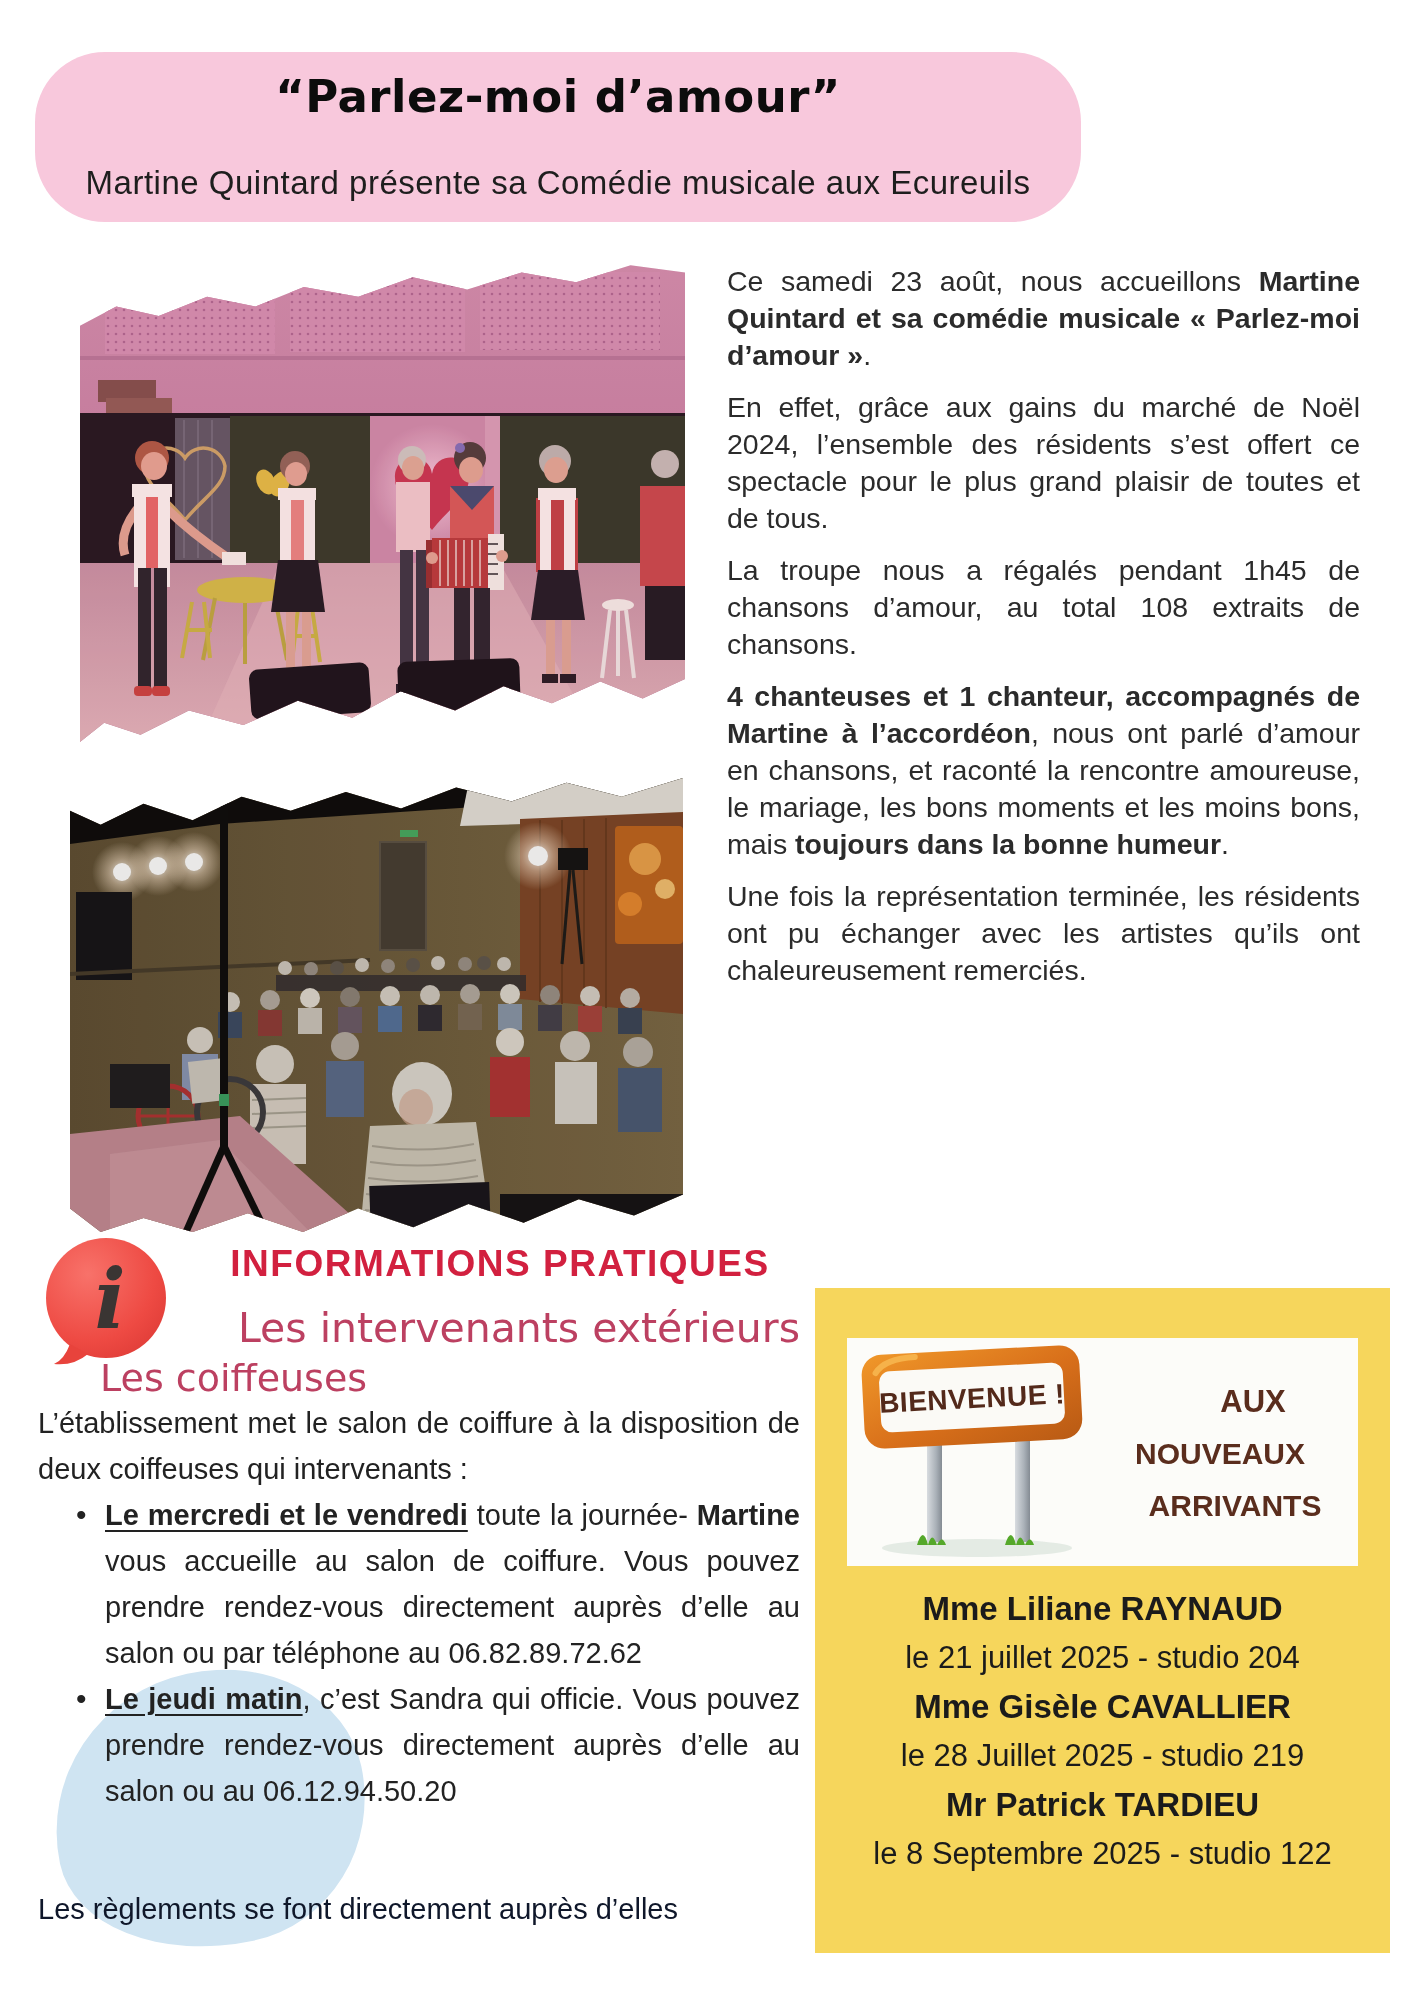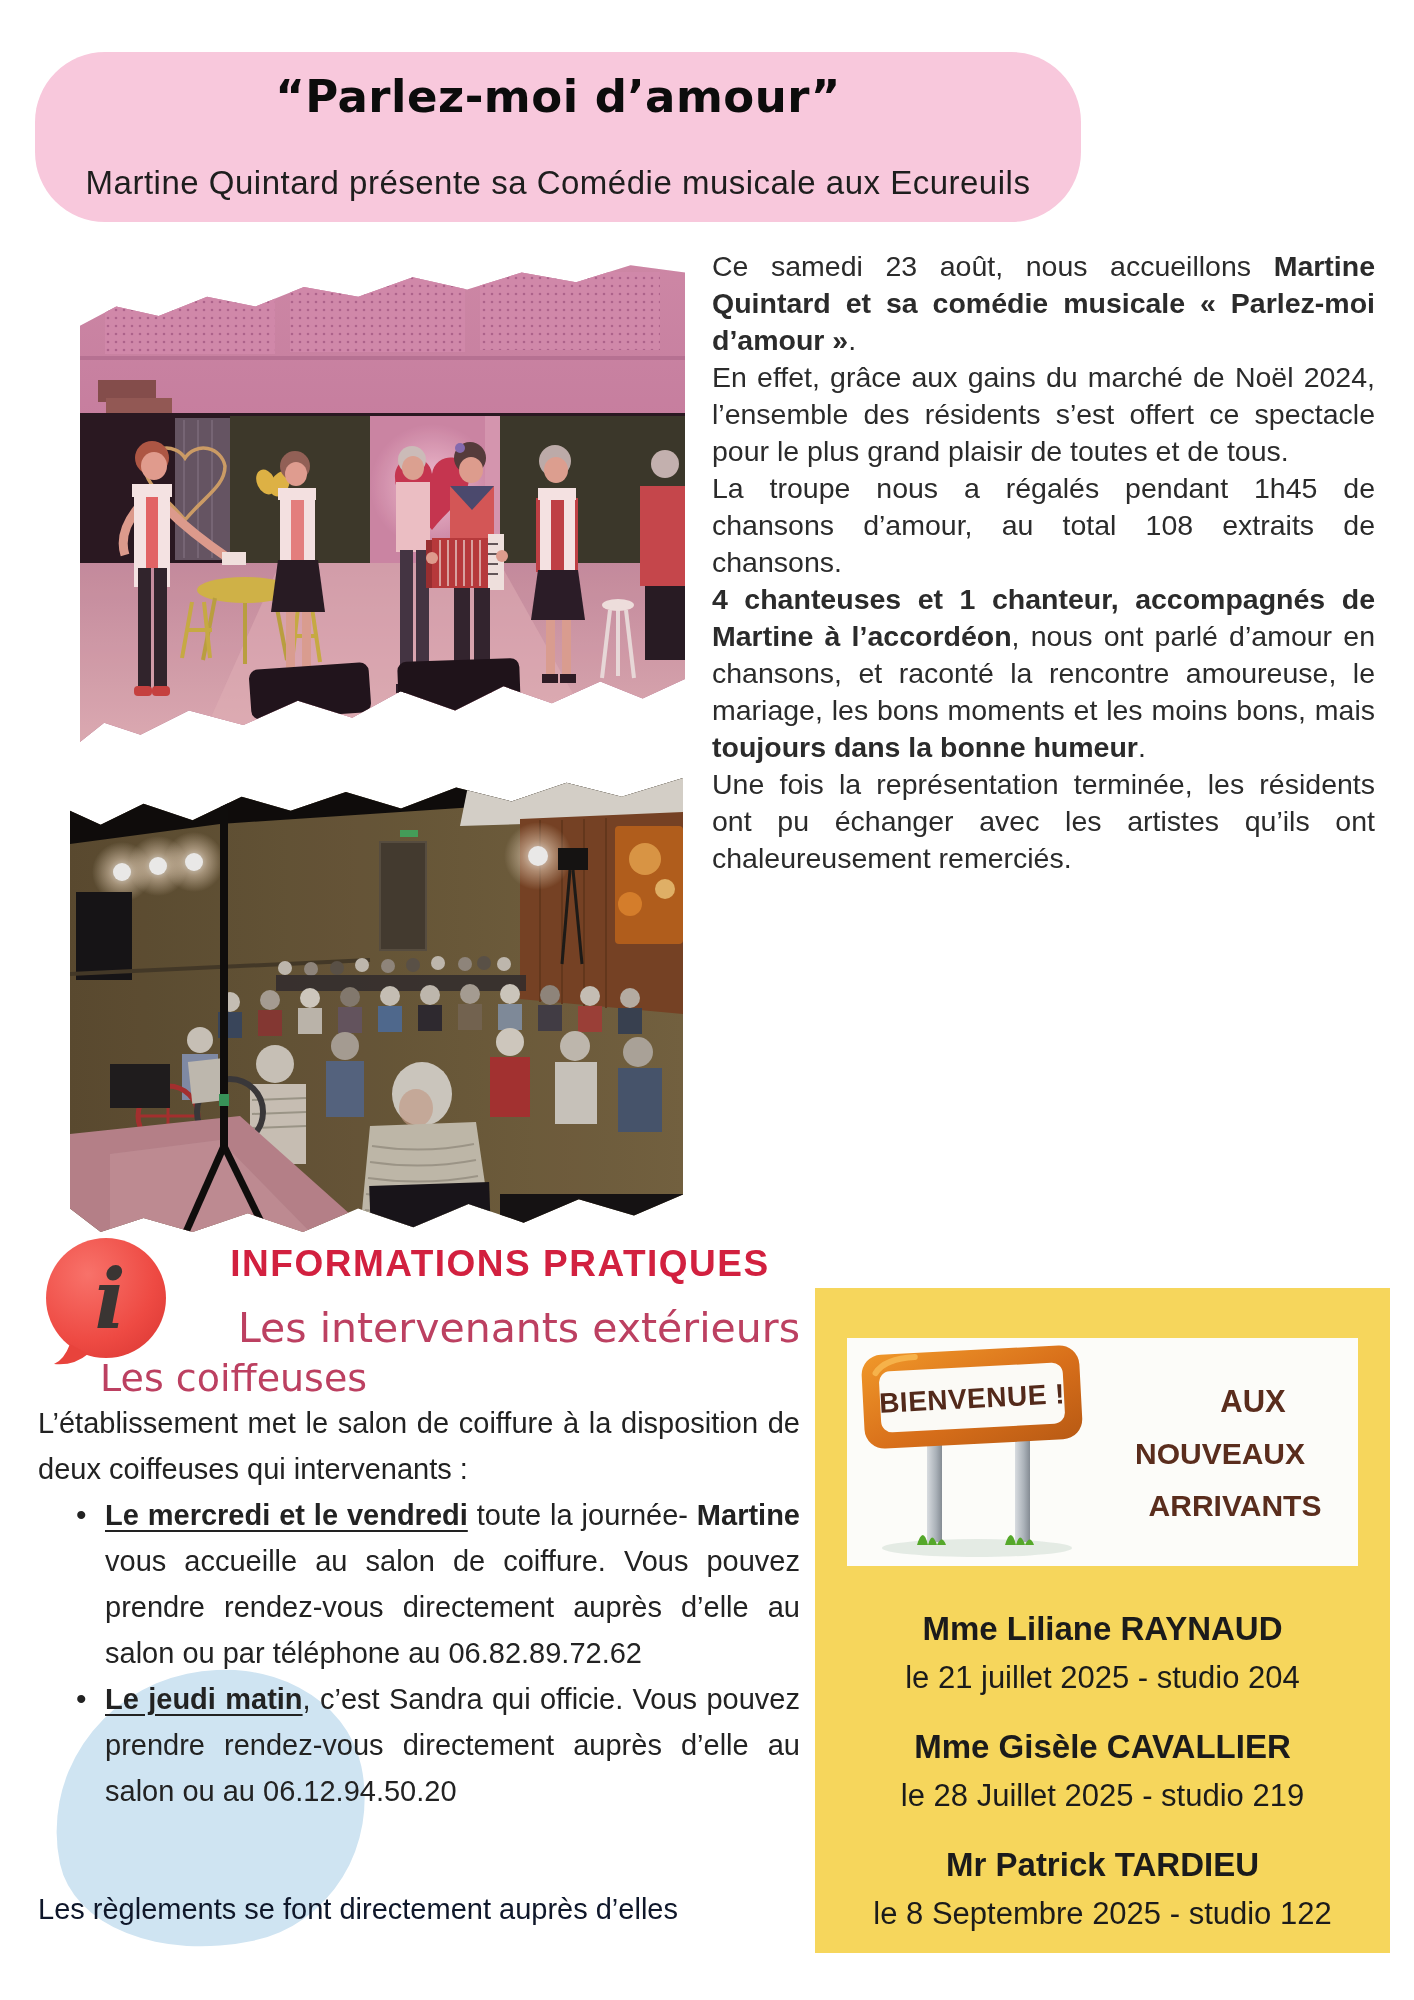--- a/index.html
+++ b/index.html
@@ -14,21 +14,21 @@
   
   .photo{overflow:hidden;}
   .photo svg{display:block;width:100%;height:100%;}
   .photo1{left:80px;top:258px;width:605px;height:484px;
     clip-path:polygon(0% 14%,6% 10%,13% 12%,21% 8%,29% 10%,37% 6%,46% 8%,55% 4%,64% 6.5%,73% 3%,82% 5%,91% 1.5%,100% 3%,100% 87%,93% 91%,86% 87.5%,78% 92%,70% 88.5%,62% 93.5%,53% 89.5%,45% 95%,36% 91.5%,27% 96.5%,18% 93.5%,10% 98.5%,4% 96%,0% 100%);}
   .photo2{left:70px;top:764px;width:613px;height:468px;
     clip-path:polygon(0% 10%,5% 13%,12% 8.5%,20% 12%,28% 7%,36% 10%,45% 6%,54% 9.5%,63% 5%,72% 8%,81% 4%,90% 7%,100% 3%,100% 92%,92% 96.5%,83% 93%,74% 98%,65% 94%,56% 99%,47% 95%,38% 100%,29% 96%,20% 100%,12% 97%,5% 100%,0% 95%);}
 
   
   .article{left:712px;top:248px;width:663px;font-size:28.5px;line-height:37px;text-align:justify;color:#2b2b2b;}
-  .article p{margin:0;}
+  .article p{margin:15px;}
 
   
   .info-bubble{left:40px;top:1236px;width:132px;height:132px;}
   .prat-heading{left:180px;top:1243px;width:640px;text-align:center;font-weight:700;font-size:37px;letter-spacing:1.5px;color:#d2203f;}
   .sub1{left:100px;top:1304px;width:700px;text-align:right;font-family:"DejaVu Sans",sans-serif;font-weight:400;font-size:41px;color:#bc4061;}
   .sub2{left:100px;top:1356px;width:700px;text-align:left;font-family:"DejaVu Sans",sans-serif;font-weight:400;font-size:38px;color:#bc4061;}
 
   .blob{left:52px;top:1672px;width:315px;height:275px;background:#cfe4f2;border-radius:52% 48% 45% 55% / 58% 46% 54% 42%;transform:rotate(-12deg);}
 
   .left-col{left:38px;top:1400px;width:762px;font-size:29px;line-height:46px;text-align:justify;color:#222;}
@@ -36,21 +36,21 @@
   .bullet{position:relative;padding-left:67px;}
   .bullet::before{content:"\2022";position:absolute;left:38px;top:0;font-size:30px;}
   .seg-u{text-decoration:underline;text-underline-offset:5px;}
   .reglements{left:38px;top:1893px;width:740px;font-size:29px;color:#0f172a;}
 
   
   .welcome{left:815px;top:1288px;width:575px;height:665px;background:#f6d65c;}
   .sign-panel{left:32px;top:50px;width:511px;height:228px;background:#fcfcf9;}
   .sign-panel svg{display:block;width:100%;height:100%;}
   .arrivals{left:0;top:296px;width:100%;text-align:center;color:#1b1b1b;}
-  .arr-name{font-size:33px;font-weight:700;line-height:49px;margin-top:20px;}
+  .arr-name{font-size:33px;font-weight:700;line-height:49px;}
   .arr-detail{font-size:31px;font-weight:400;line-height:49px;}
 </style>
 </head>
 <body>
 
 <div class="abs header">
   <div class="abs header-title">“Parlez-moi d’amour”</div>
   <div class="abs header-sub">Martine Quintard présente sa Comédie musicale aux Ecureuils</div>
 </div>
 

